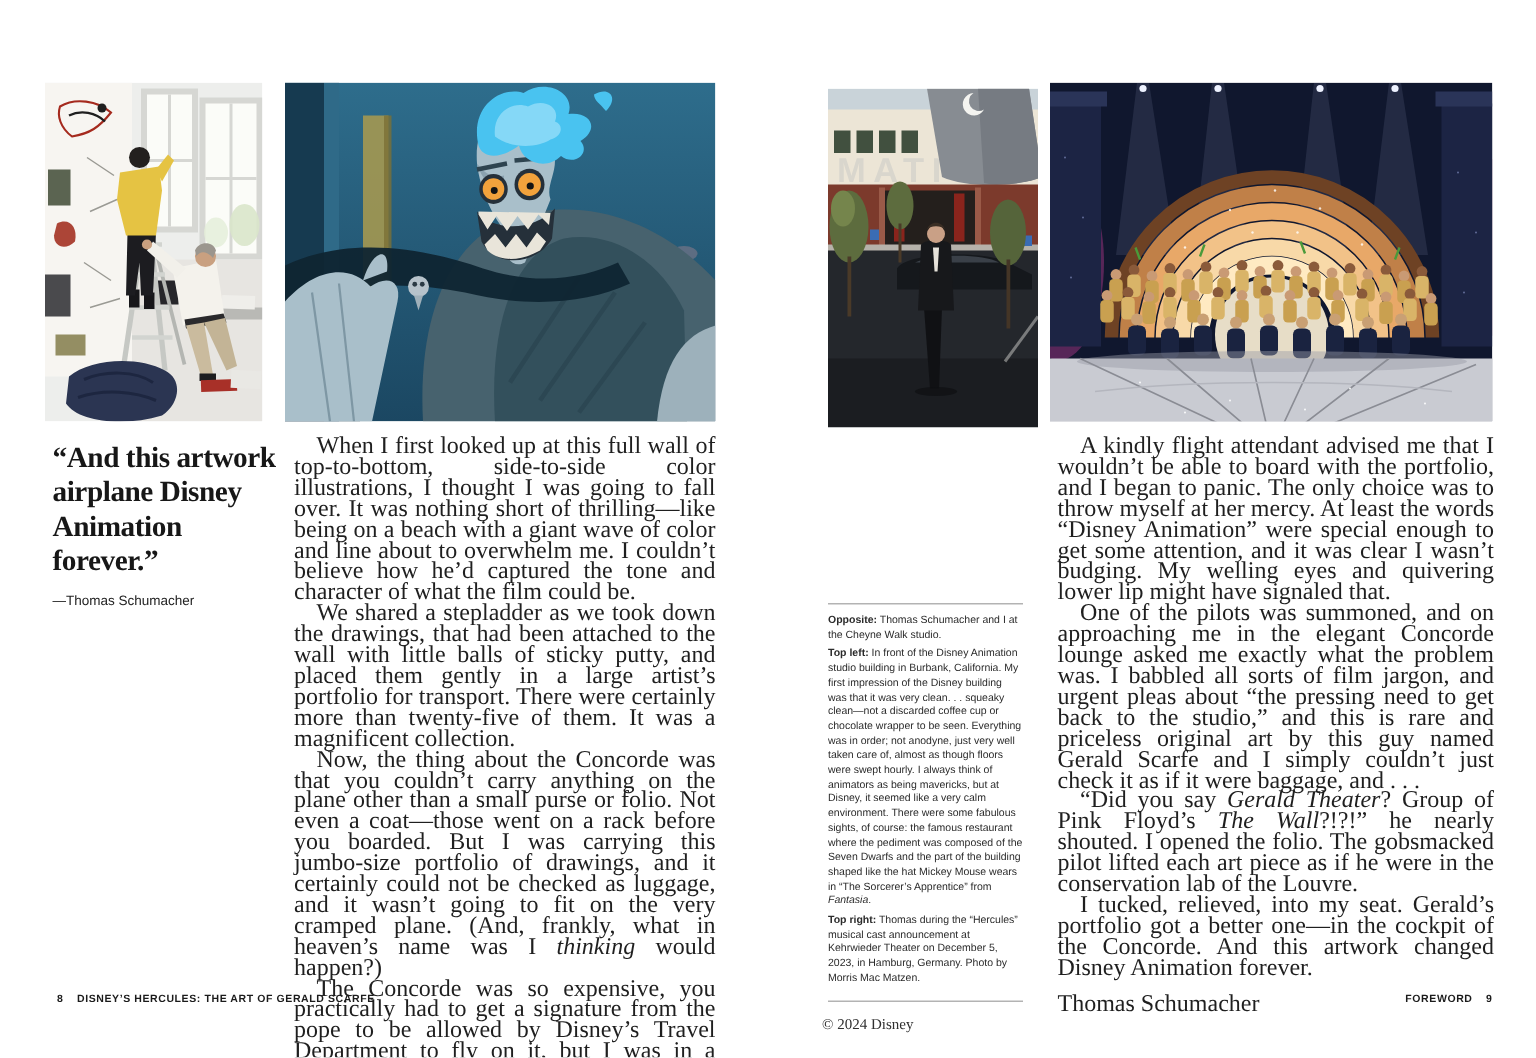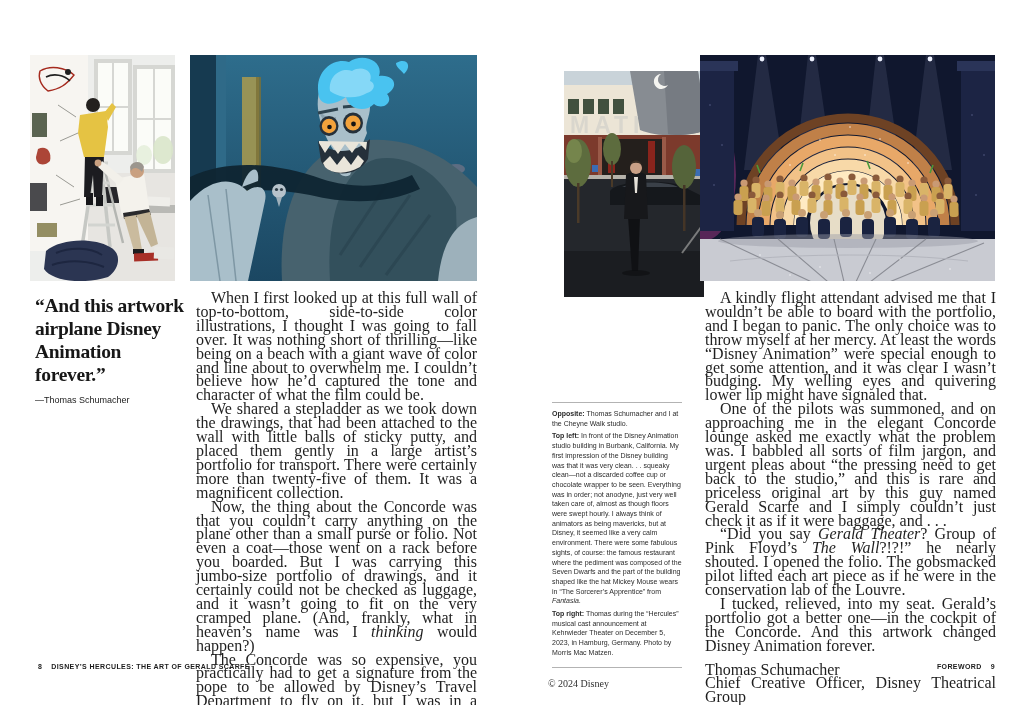--- a/index.html
+++ b/index.html
@@ -179,21 +179,21 @@
       <p>The Concorde was so expensive, you practically had to get a signature from the pope to be allowed by Disney’s Travel Department to fly on it, but I was in a hurry. And this was Gerald’s hand-made, one-of-a-kind art!</p>
     </div>
 
     <footer class="abs footer footer-left">
       <span class="pgnum">8</span><span>DISNEY’S HERCULES: THE ART OF GERALD SCARFE</span>
     </footer>
   </section>
 
   <section>
 
-    <figure class="photo photo-building" style="margin:16px;" aria-label="Thomas Schumacher standing in front of the Disney Animation studio building in Burbank">
+    <figure class="photo photo-building" style="margin:4px;" aria-label="Thomas Schumacher standing in front of the Disney Animation studio building in Burbank">
       <svg viewBox="0 0 140 226" preserveAspectRatio="none">
         <rect x="0" y="0" width="140" height="226" fill="#c9d3d9"></rect>
         <rect x="0" y="14" width="140" height="52" fill="#ece5d6"></rect>
 
         <path d="M66,0 L134,0 L140,40 L140,60 C120,66 92,66 76,59 Z" fill="#878c92"></path>
         <path d="M100,0 L134,0 L140,40 L140,60 C128,64 114,65 104,63 Z" fill="#767b82"></path>
         <path d="M97,3 a7.5,7.5 0 1 0 7,11 a5.5,5.5 0 1 1 -7,-11 Z" fill="#f4f4f0"></path>
 
         <rect x="4" y="28" width="11" height="15" fill="#41503f"></rect>
         <rect x="19" y="28" width="11" height="15" fill="#41503f"></rect>
@@ -368,21 +368,20 @@
       <p><span class="cap-label">Top left:</span><span> In front of the Disney Animation studio building in Burbank, California. My first impression of the Disney building was that it was very clean. . . squeaky clean—not a discarded coffee cup or chocolate wrapper to be seen. Everything was in order; not anodyne, just very well taken care of, almost as though floors were swept hourly. I always think of animators as being mavericks, but at Disney, it seemed like a very calm environment. There were some fabulous sights, of course: the famous restaurant where the pediment was composed of the Seven Dwarfs and the part of the building shaped like the hat Mickey Mouse wears in “The Sorcerer’s Apprentice” from </span><em>Fantasia</em><span>.</span></p>
       <p><span class="cap-label">Top right:</span><span> Thomas during the “Hercules” musical cast announcement at Kehrwieder Theater on December 5, 2023, in Hamburg, Germany. Photo by Morris Mac Matzen.</span></p>
     </div>
 
     <div class="abs body-col body-right">
       <p>A kindly flight attendant advised me that I wouldn’t be able to board with the portfolio, and I began to panic. The only choice was to throw myself at her mercy. At least the words “Disney Animation” were special enough to get some attention, and it was clear I wasn’t budging. My welling eyes and quivering lower lip might have signaled that.</p>
       <p>One of the pilots was summoned, and on approaching me in the elegant Concorde lounge asked me exactly what the problem was. I babbled all sorts of film jargon, and urgent pleas about “the pressing need to get back to the studio,” and this is rare and priceless original art by this guy named Gerald Scarfe and I simply couldn’t just check it as if it were baggage, and . . .</p>
       <p><span>“Did you say </span><em>Gerald Theater</em><span>? Group of Pink Floyd’s </span><em>The Wall</em><span>?!?!” he nearly shouted. I opened the folio. The gobsmacked pilot lifted each art piece as if he were in the conservation lab of the Louvre.</span></p>
       <p>I tucked, relieved, into my seat. Gerald’s portfolio got a better one—in the cockpit of the Concorde. And this artwork changed Disney Animation forever.</p>
       <p class="sig-name">Thomas Schumacher</p>
-      <p class="sig-role">Chief Creative Officer, Disney Theatrical Group</p>
     </div>
 
     <footer class="abs footer footer-right">
       <span>FOREWORD</span><span class="pgnum">9</span>
     </footer>
 
     <div class="abs copyright">© 2024 Disney</div>
   </section>
 
 </div>

